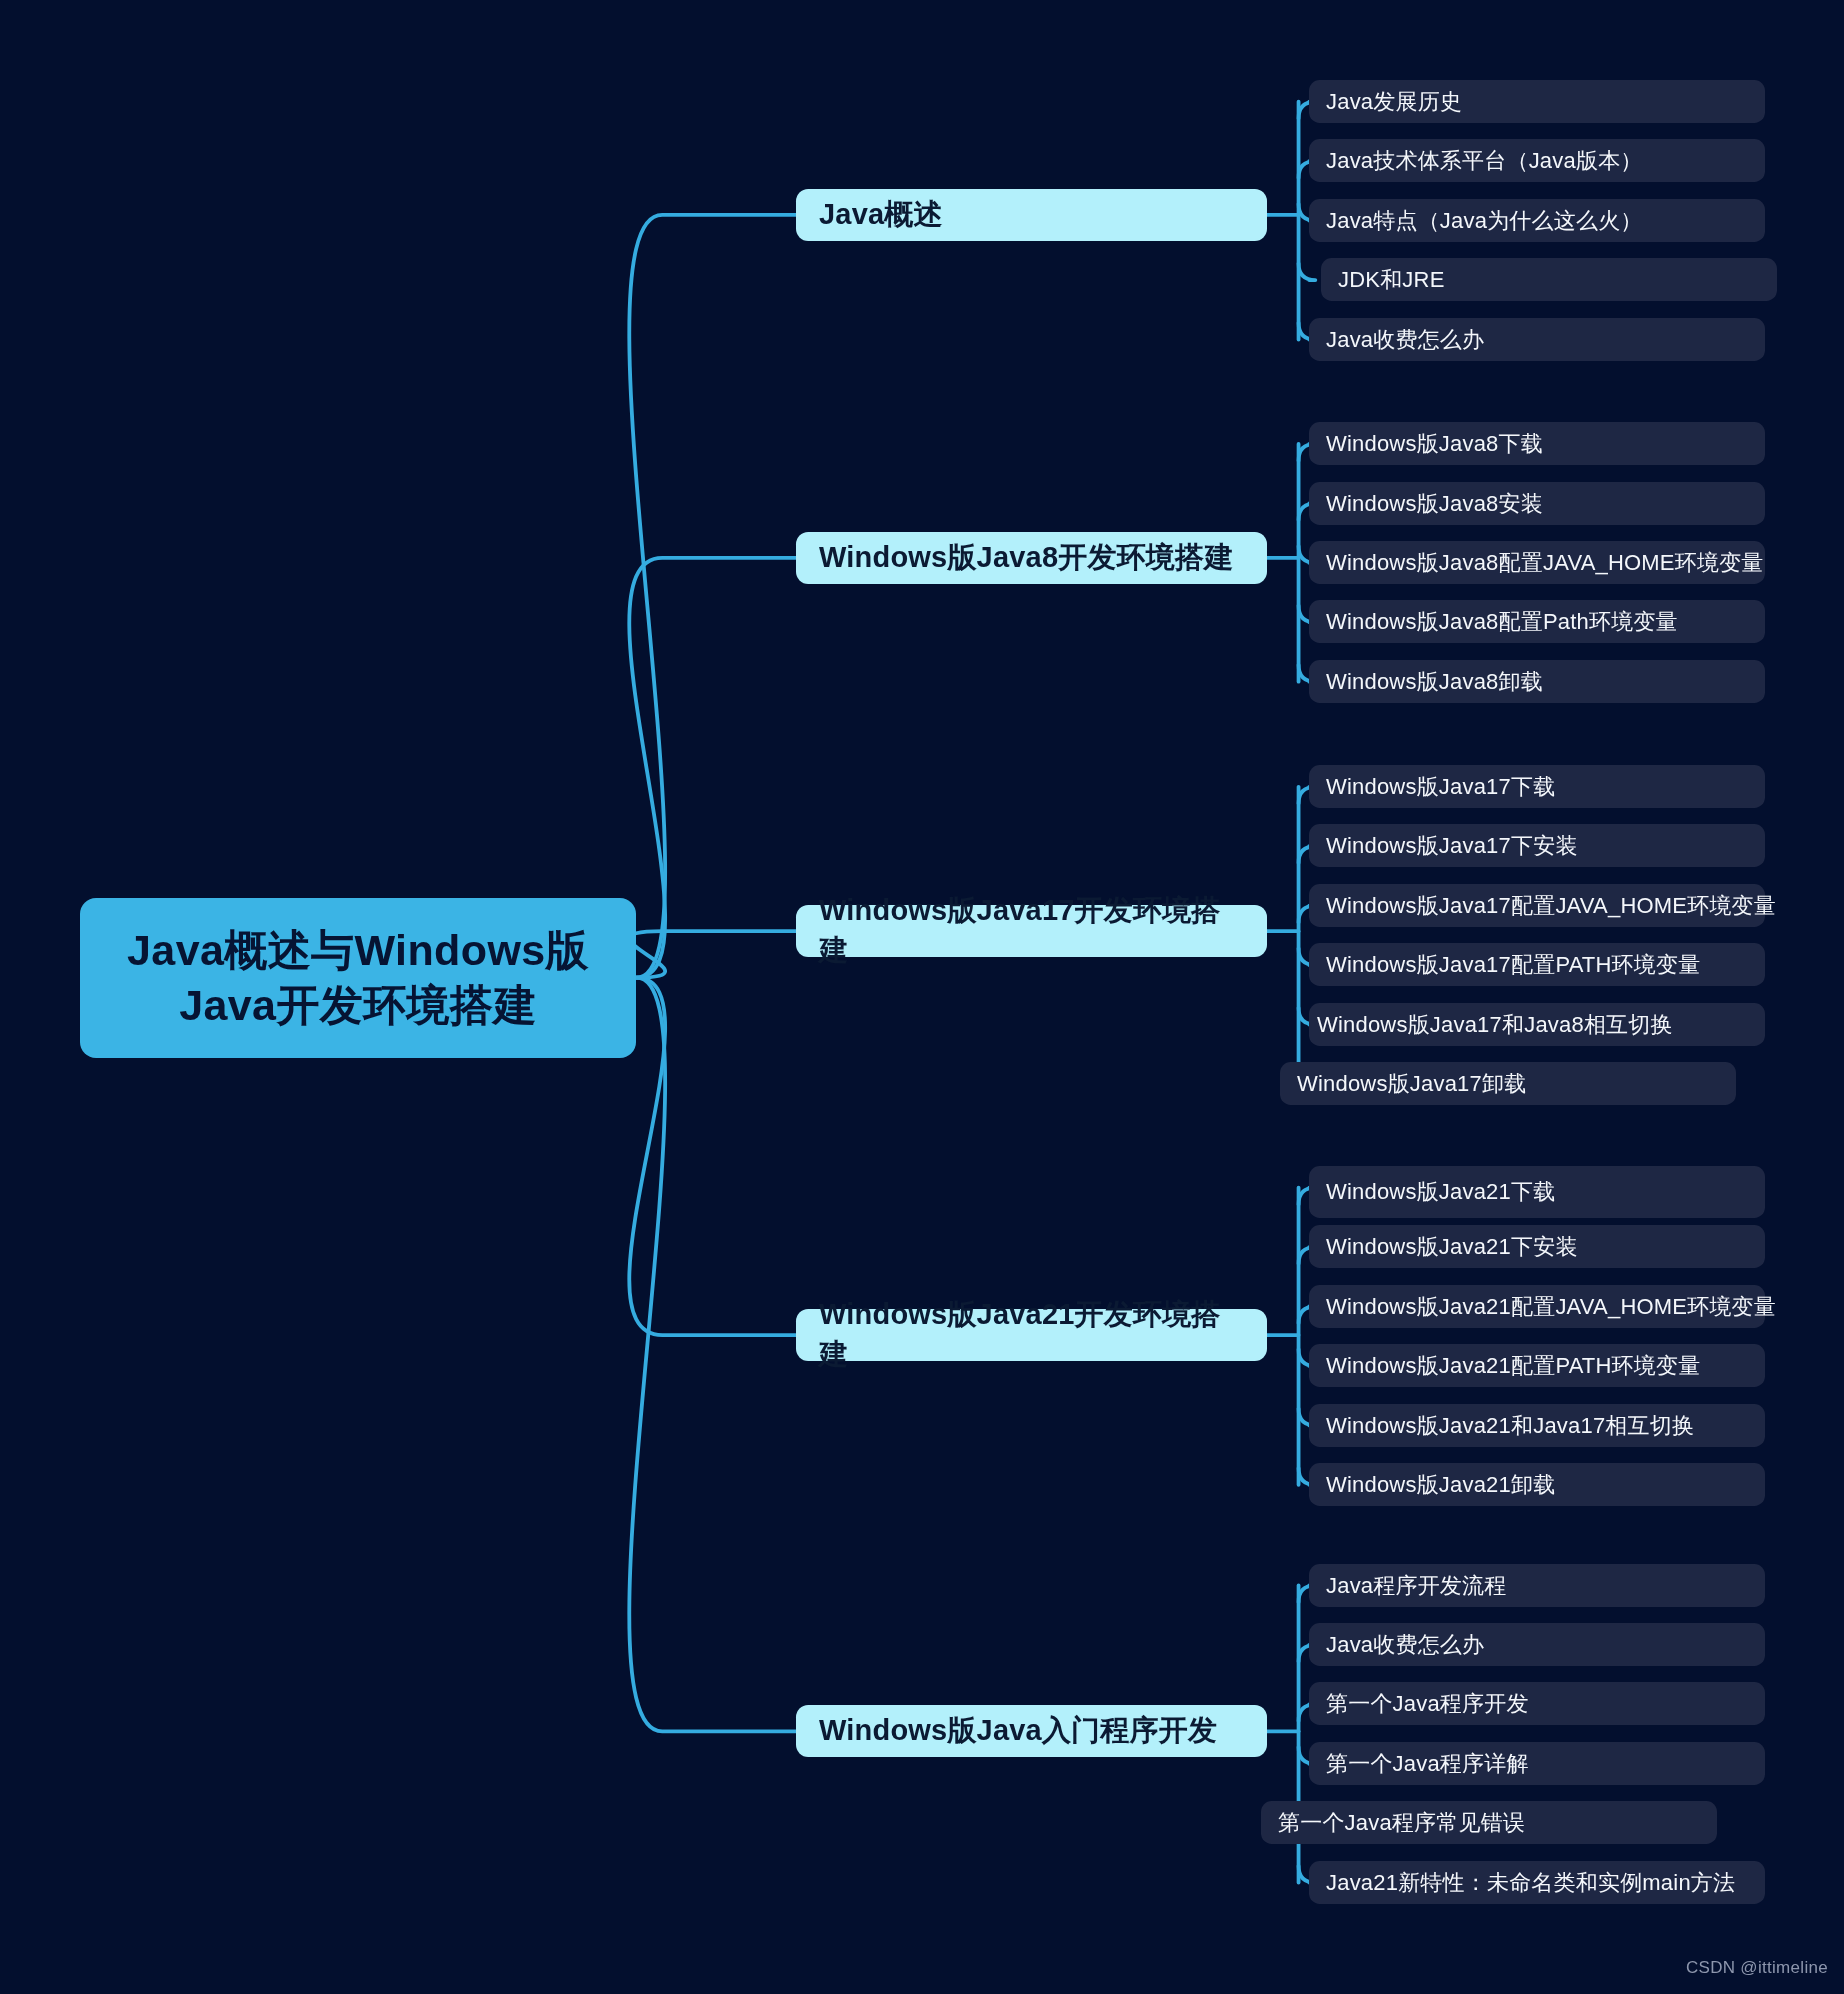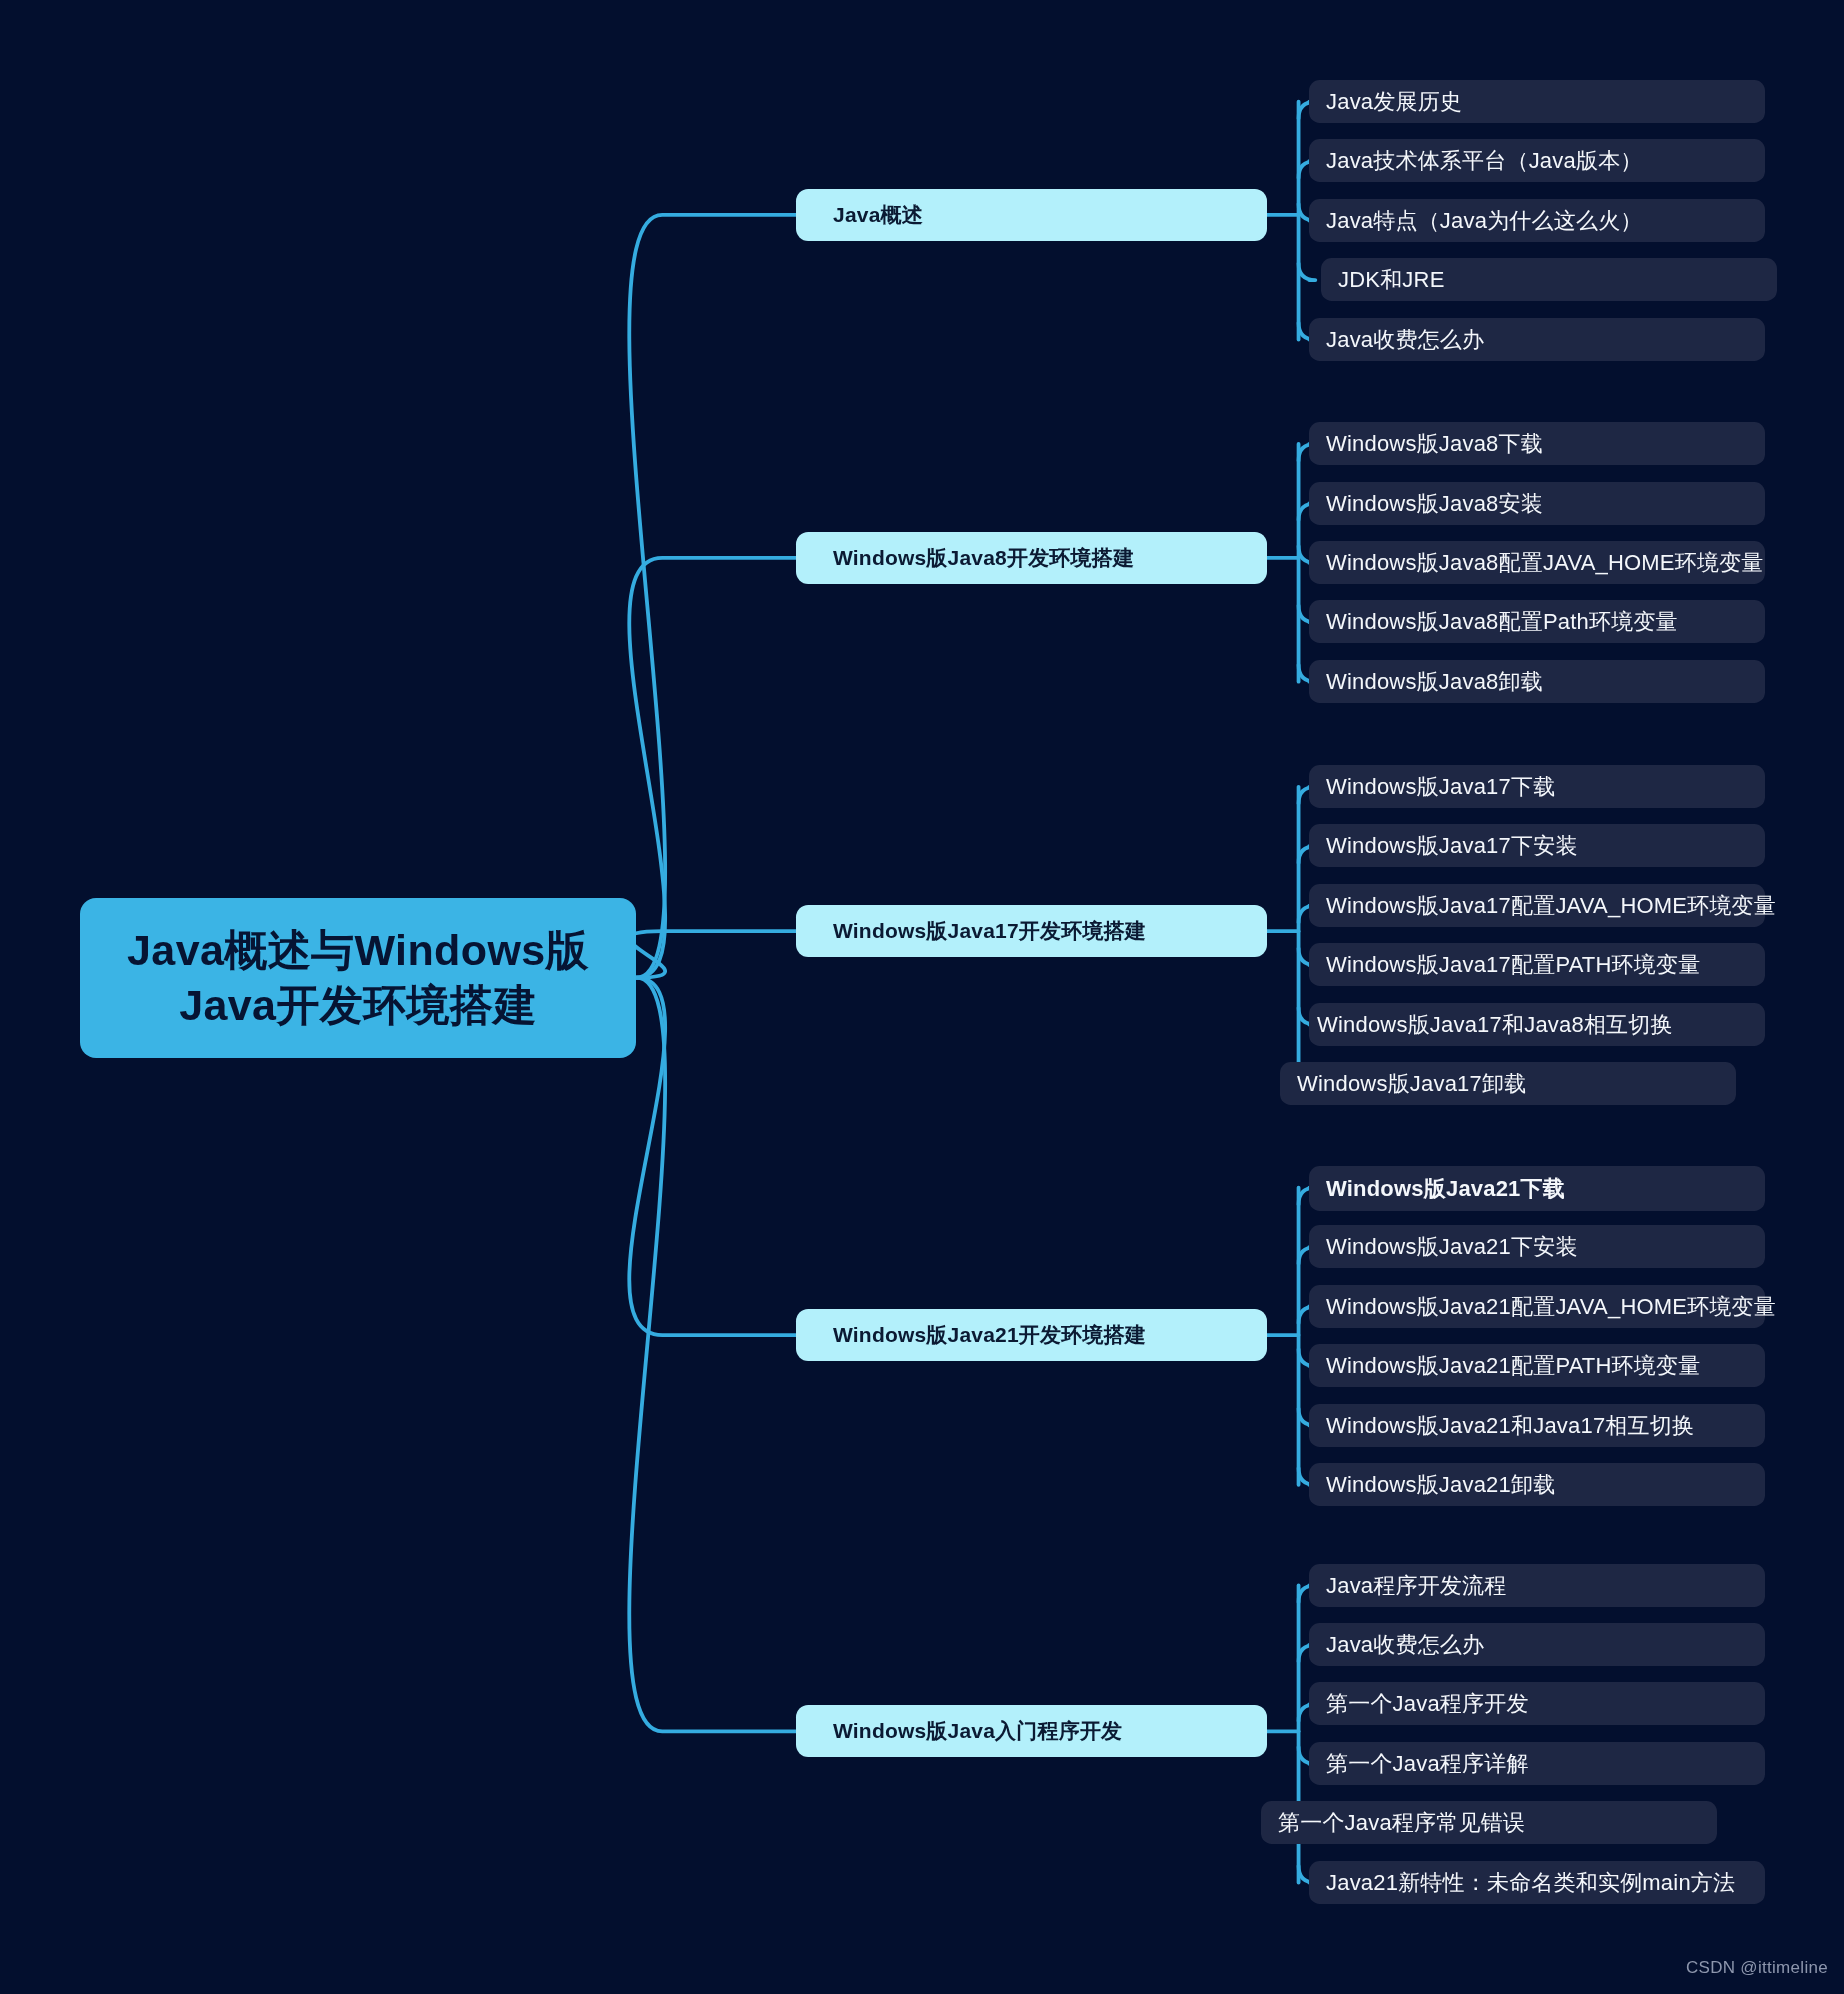--- a/index.html
+++ b/index.html
@@ -18,22 +18,22 @@
     background:#3BB4E5;color:#061433;
     border-radius:16px;
     justify-content:center;text-align:center;
     font-size:43px;font-weight:700;line-height:1.28;
     letter-spacing:0.4px;
     padding:0 20px;
   }
   .branch{
     background:#B3F0FB;color:#0b1a33;
     border-radius:12.2px;
-    font-size:21px;font-weight:700;
-    padding:0 37px;letter-spacing:0.2px;
+    font-size:29px;font-weight:700;
+    padding:0 23px;letter-spacing:0.2px;
   }
   .leaf{
     background:#1e2744;color:#f4f7fb;
     border-radius:10.7px;
     font-size:22px;font-weight:400;
     padding:0 17px;letter-spacing:0.2px;white-space:nowrap;
   }
   .watermark{
     position:absolute;right:17px;bottom:17px;
     color:#8d96ad;font-size:17px;letter-spacing:0.3px;
@@ -144,21 +144,21 @@
     </div>
     <div class="node leaf" style="left: 1309px; top: 1003px; width: 456px; height: 43px; padding-left: 8px;">
       <span>Windows版Java17和Java8相互切换</span>
     </div>
     <div class="node leaf" style="left: 1240px; top: 1062px; width: 456px; height: 43px; margin-left: 40px;">
       <span>Windows版Java17卸载</span>
     </div>
     <div class="node branch" style="left: 796px; top: 1309px; width: 471px; height: 52px;">
       <span>Windows版Java21开发环境搭建</span>
     </div>
-    <div class="node leaf" style="left: 1309px; top: 1166px; width: 456px; height: 45px; font-weight: bold;">
+    <div class="node leaf" style="left: 1309px; top: 1166px; width: 456px; height: 52px;">
       <span>Windows版Java21下载</span>
     </div>
     <div class="node leaf" style="left: 1309px; top: 1225px; width: 456px; height: 43px;">
       <span>Windows版Java21下安装</span>
     </div>
     <div class="node leaf" style="left: 1309px; top: 1285px; width: 456px; height: 43px;">
       <span>Windows版Java21配置JAVA_HOME环境变量</span>
     </div>
     <div class="node leaf" style="left: 1309px; top: 1344px; width: 456px; height: 43px;">
       <span>Windows版Java21配置PATH环境变量</span>

